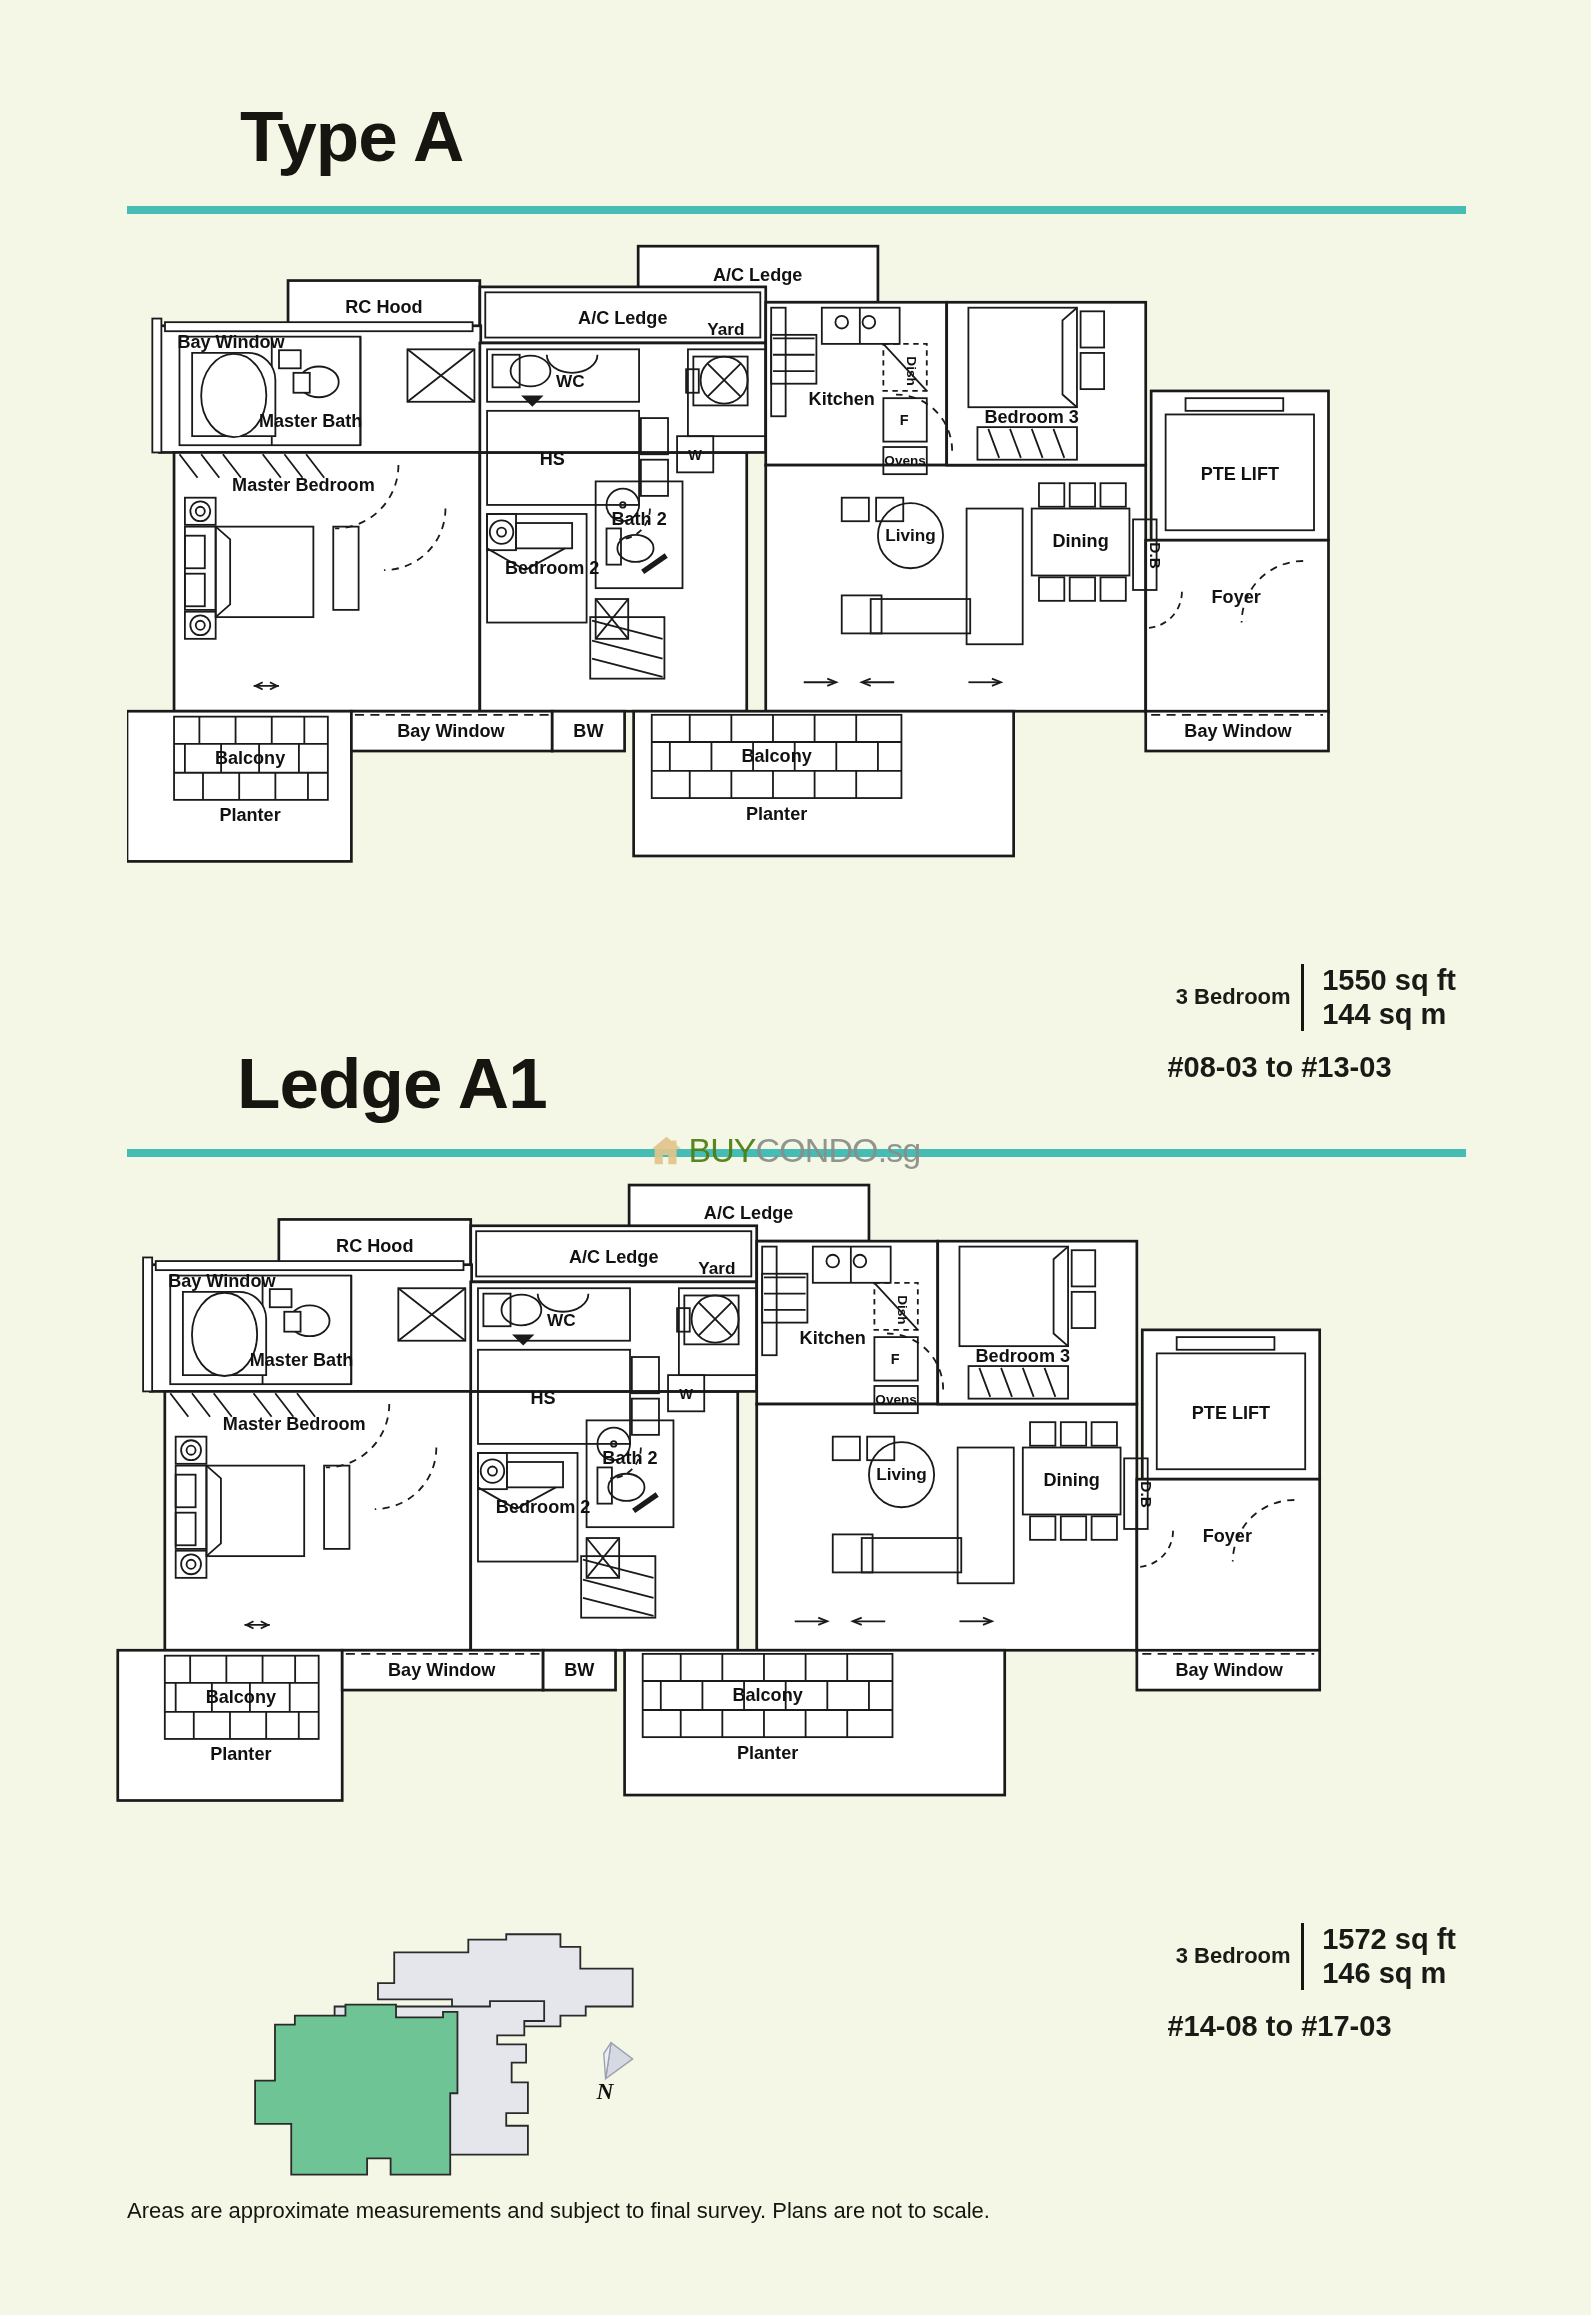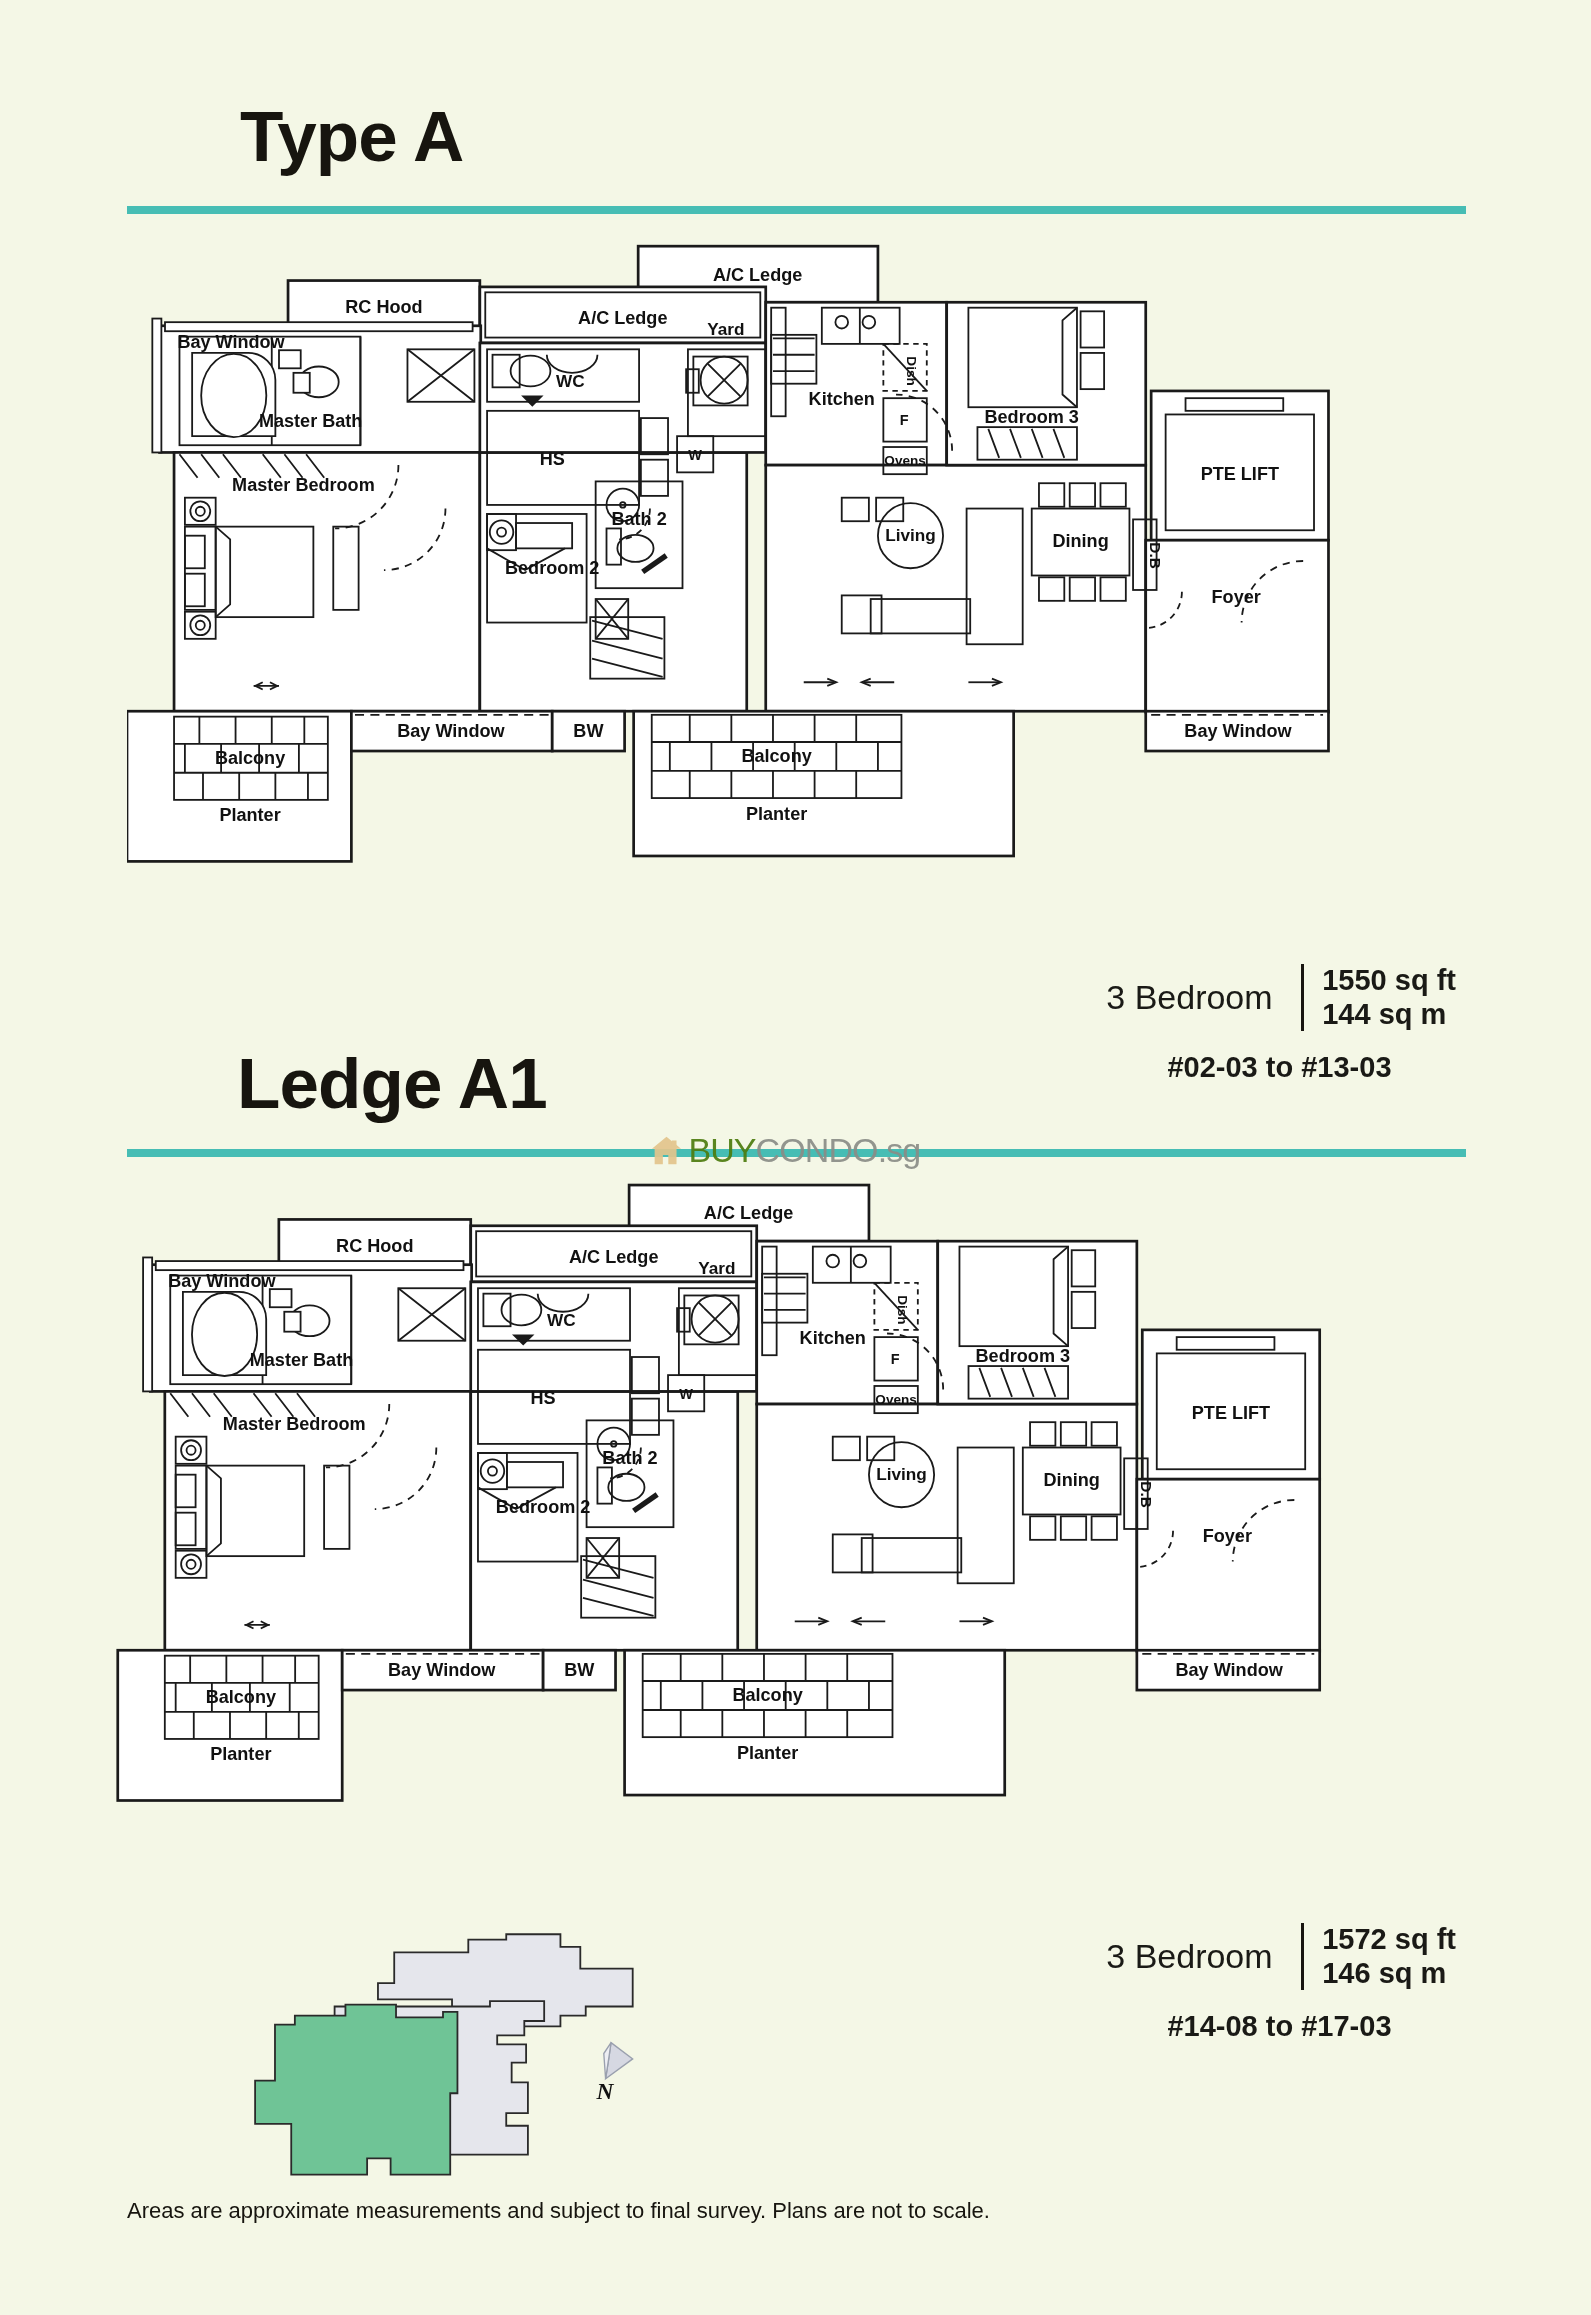--- a/index.html
+++ b/index.html
@@ -55,21 +55,21 @@
   #plan-a{left:127px;top:237px;width:1339px;height:715px;}
   #plan-a1{left:109px;top:1176px;width:1357px;height:715px;}
   .planwrap svg{display:block;width:100%;height:100%;}
 
   
   .areainfo{position:absolute;width:389px;text-align:left;}
   #area-a{left:1067px;top:963px;}
   #area-a1{left:1067px;top:1922px;}
   .area-row{display:flex;align-items:center;justify-content:flex-end;}
   .bed-label{
-    font-size:34px;font-weight:normal;padding-right:28px;
+    font-size:22px;font-weight:bold;padding-right:10px;
     white-space:nowrap;
   }
   .divider-v{
     width:3.6px;background:#17150f;height:67px;margin-right:18px;
   }
   .sizes{display:flex;flex-direction:column;line-height:1.18;justify-content:center;}
   .sizes span{font-size:29px;font-weight:bold;white-space:nowrap;}
   .units{
     font-size:29px;font-weight:bold;text-align:center;
     margin-top:20px;white-space:nowrap;padding-left:36px;
@@ -338,21 +338,21 @@
 
   <div class="areainfo" id="area-a">
     <div class="area-row">
       <div class="bed-label">3 Bedroom</div>
       <div class="divider-v"></div>
       <div class="sizes">
         <span>1550 sq ft</span>
         <span>144  sq m</span>
       </div>
     </div>
-    <div class="units">#02-03 to #13-03</div>
+    <div class="units">#08-03 to #13-03</div>
   </div>
 
   <div class="plan-title" id="title-a1">Ledge A1</div>
   <div class="rule" id="rule-a1"></div>
 
   <div class="watermark">
     <svg class="wm-house" viewBox="0 0 36 34">
       <path d="M18 2 L34 15 L29 15 L29 32 L20 32 L20 22 L14 22 L14 32 L5 32 L5 15 L2 15 Z" fill="#E3C58C"></path>
       <rect x="24" y="6" width="5" height="7" fill="#E3C58C"></rect>
     </svg>

